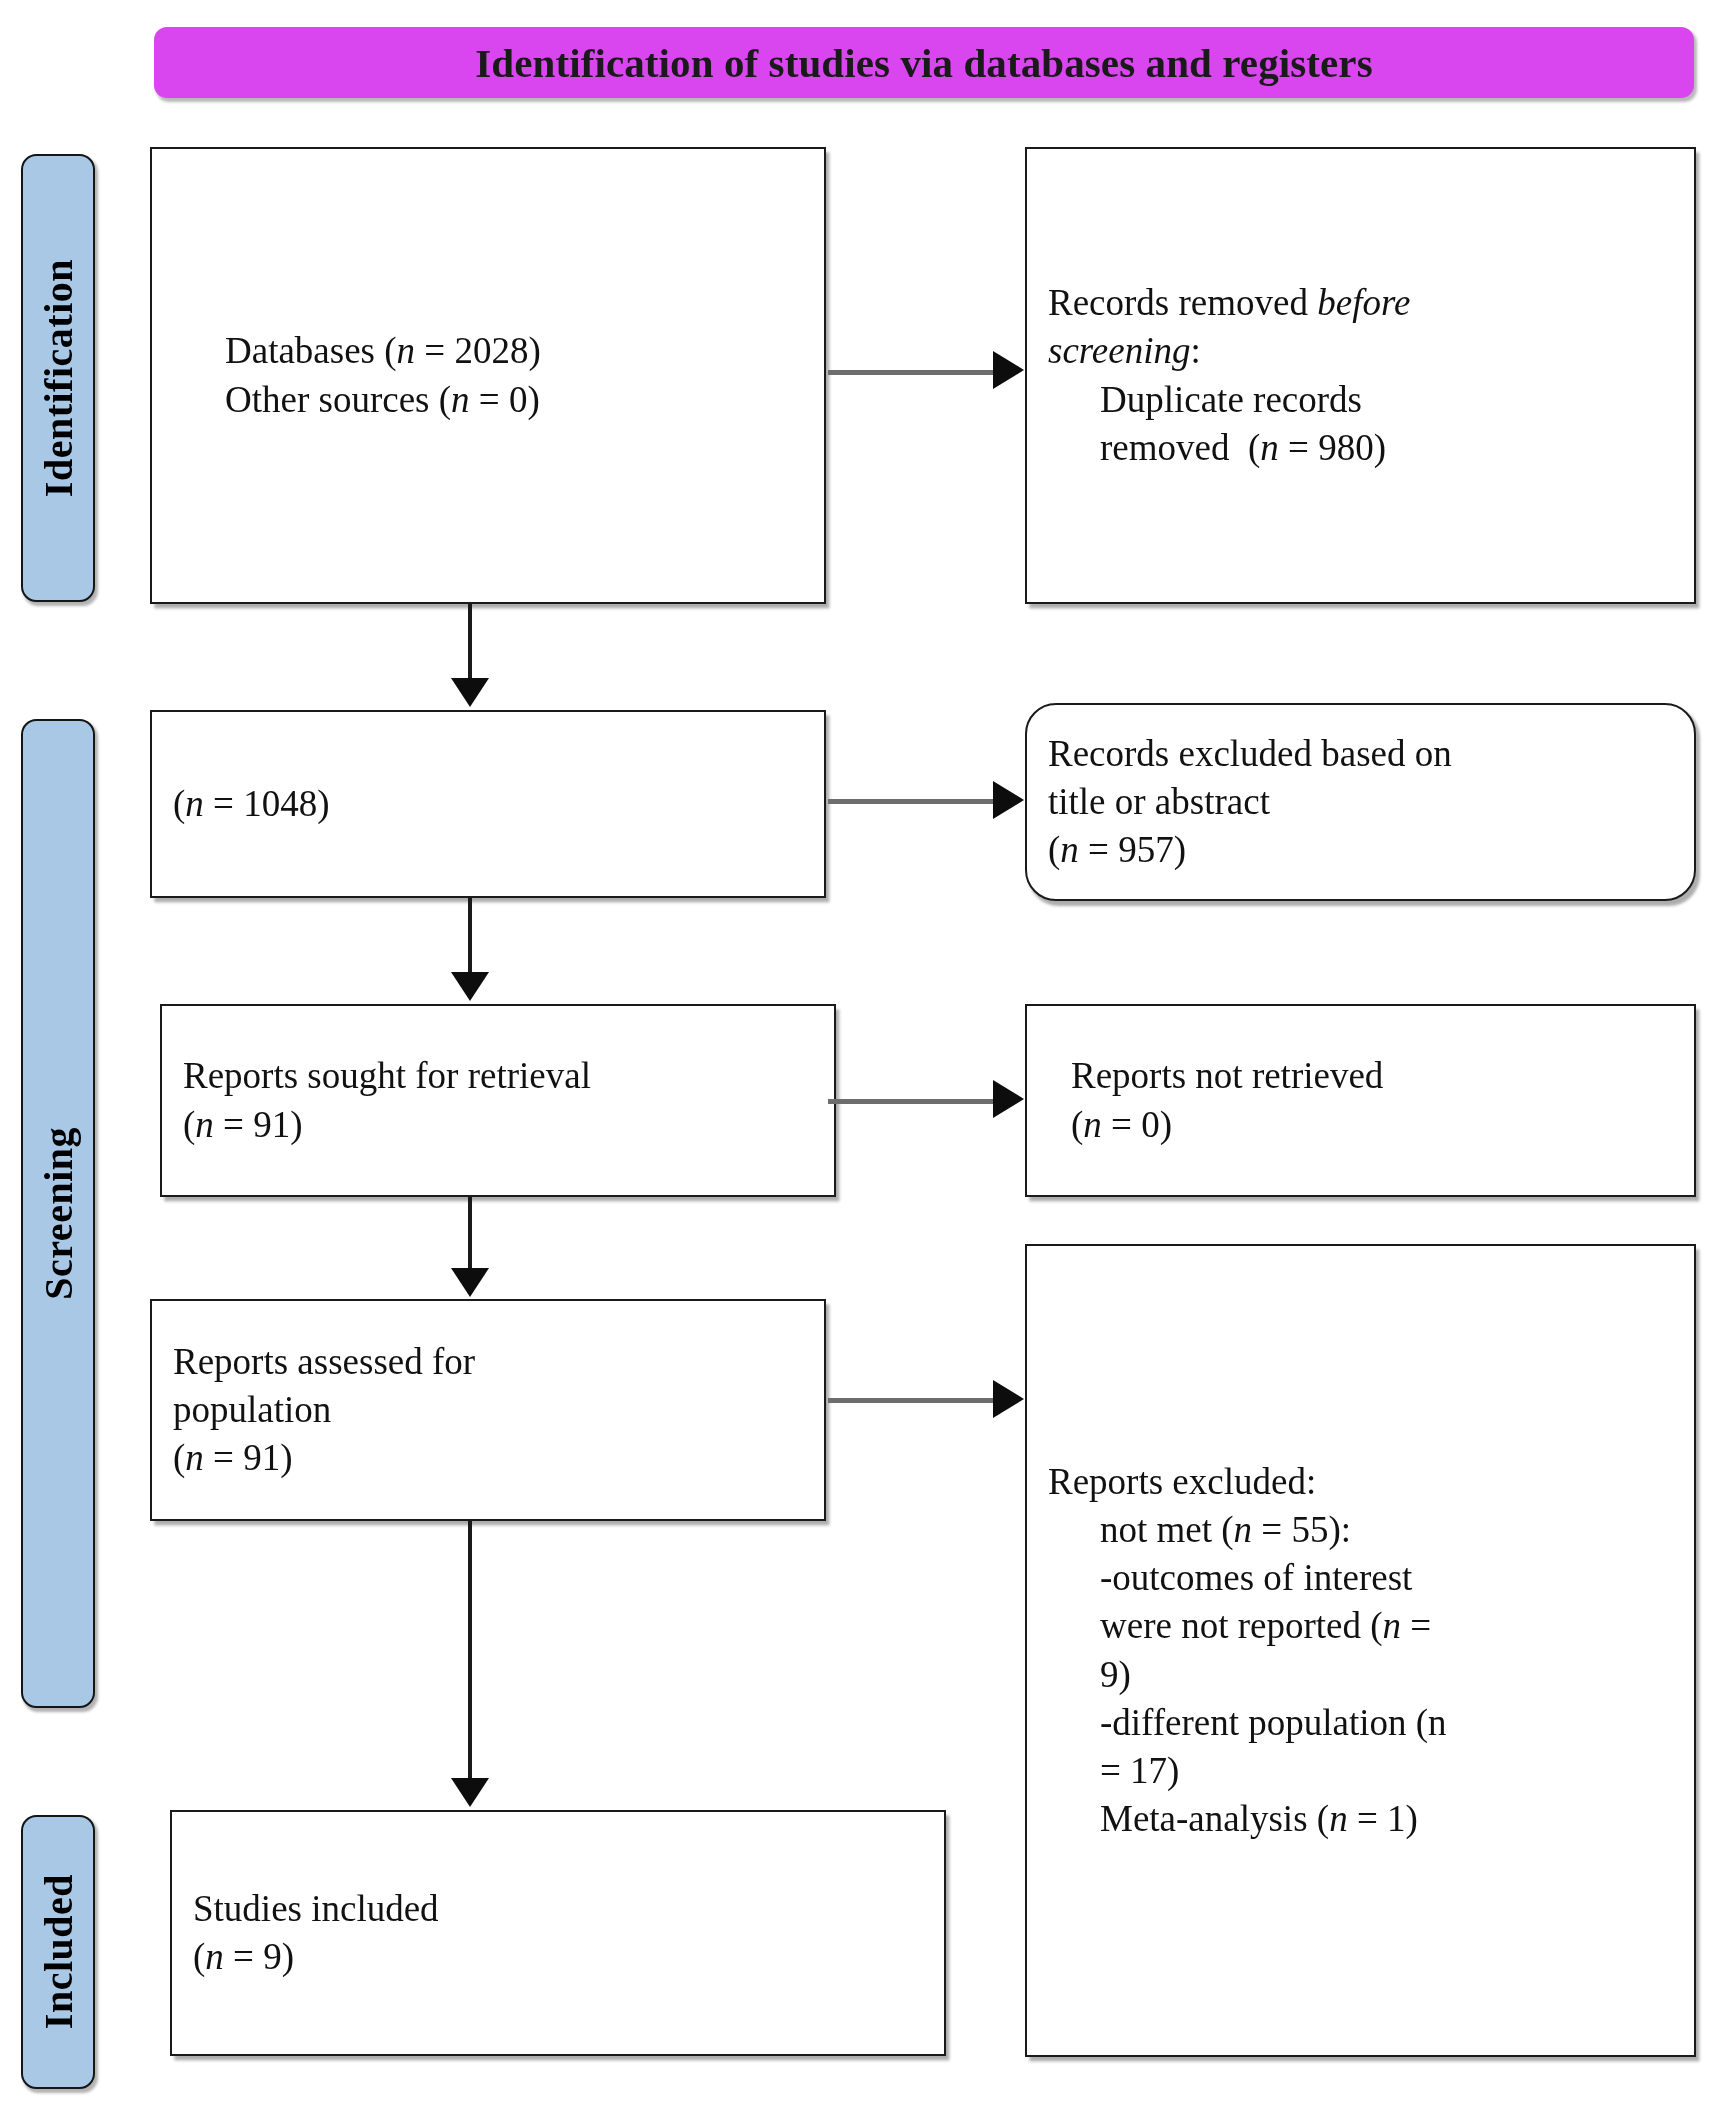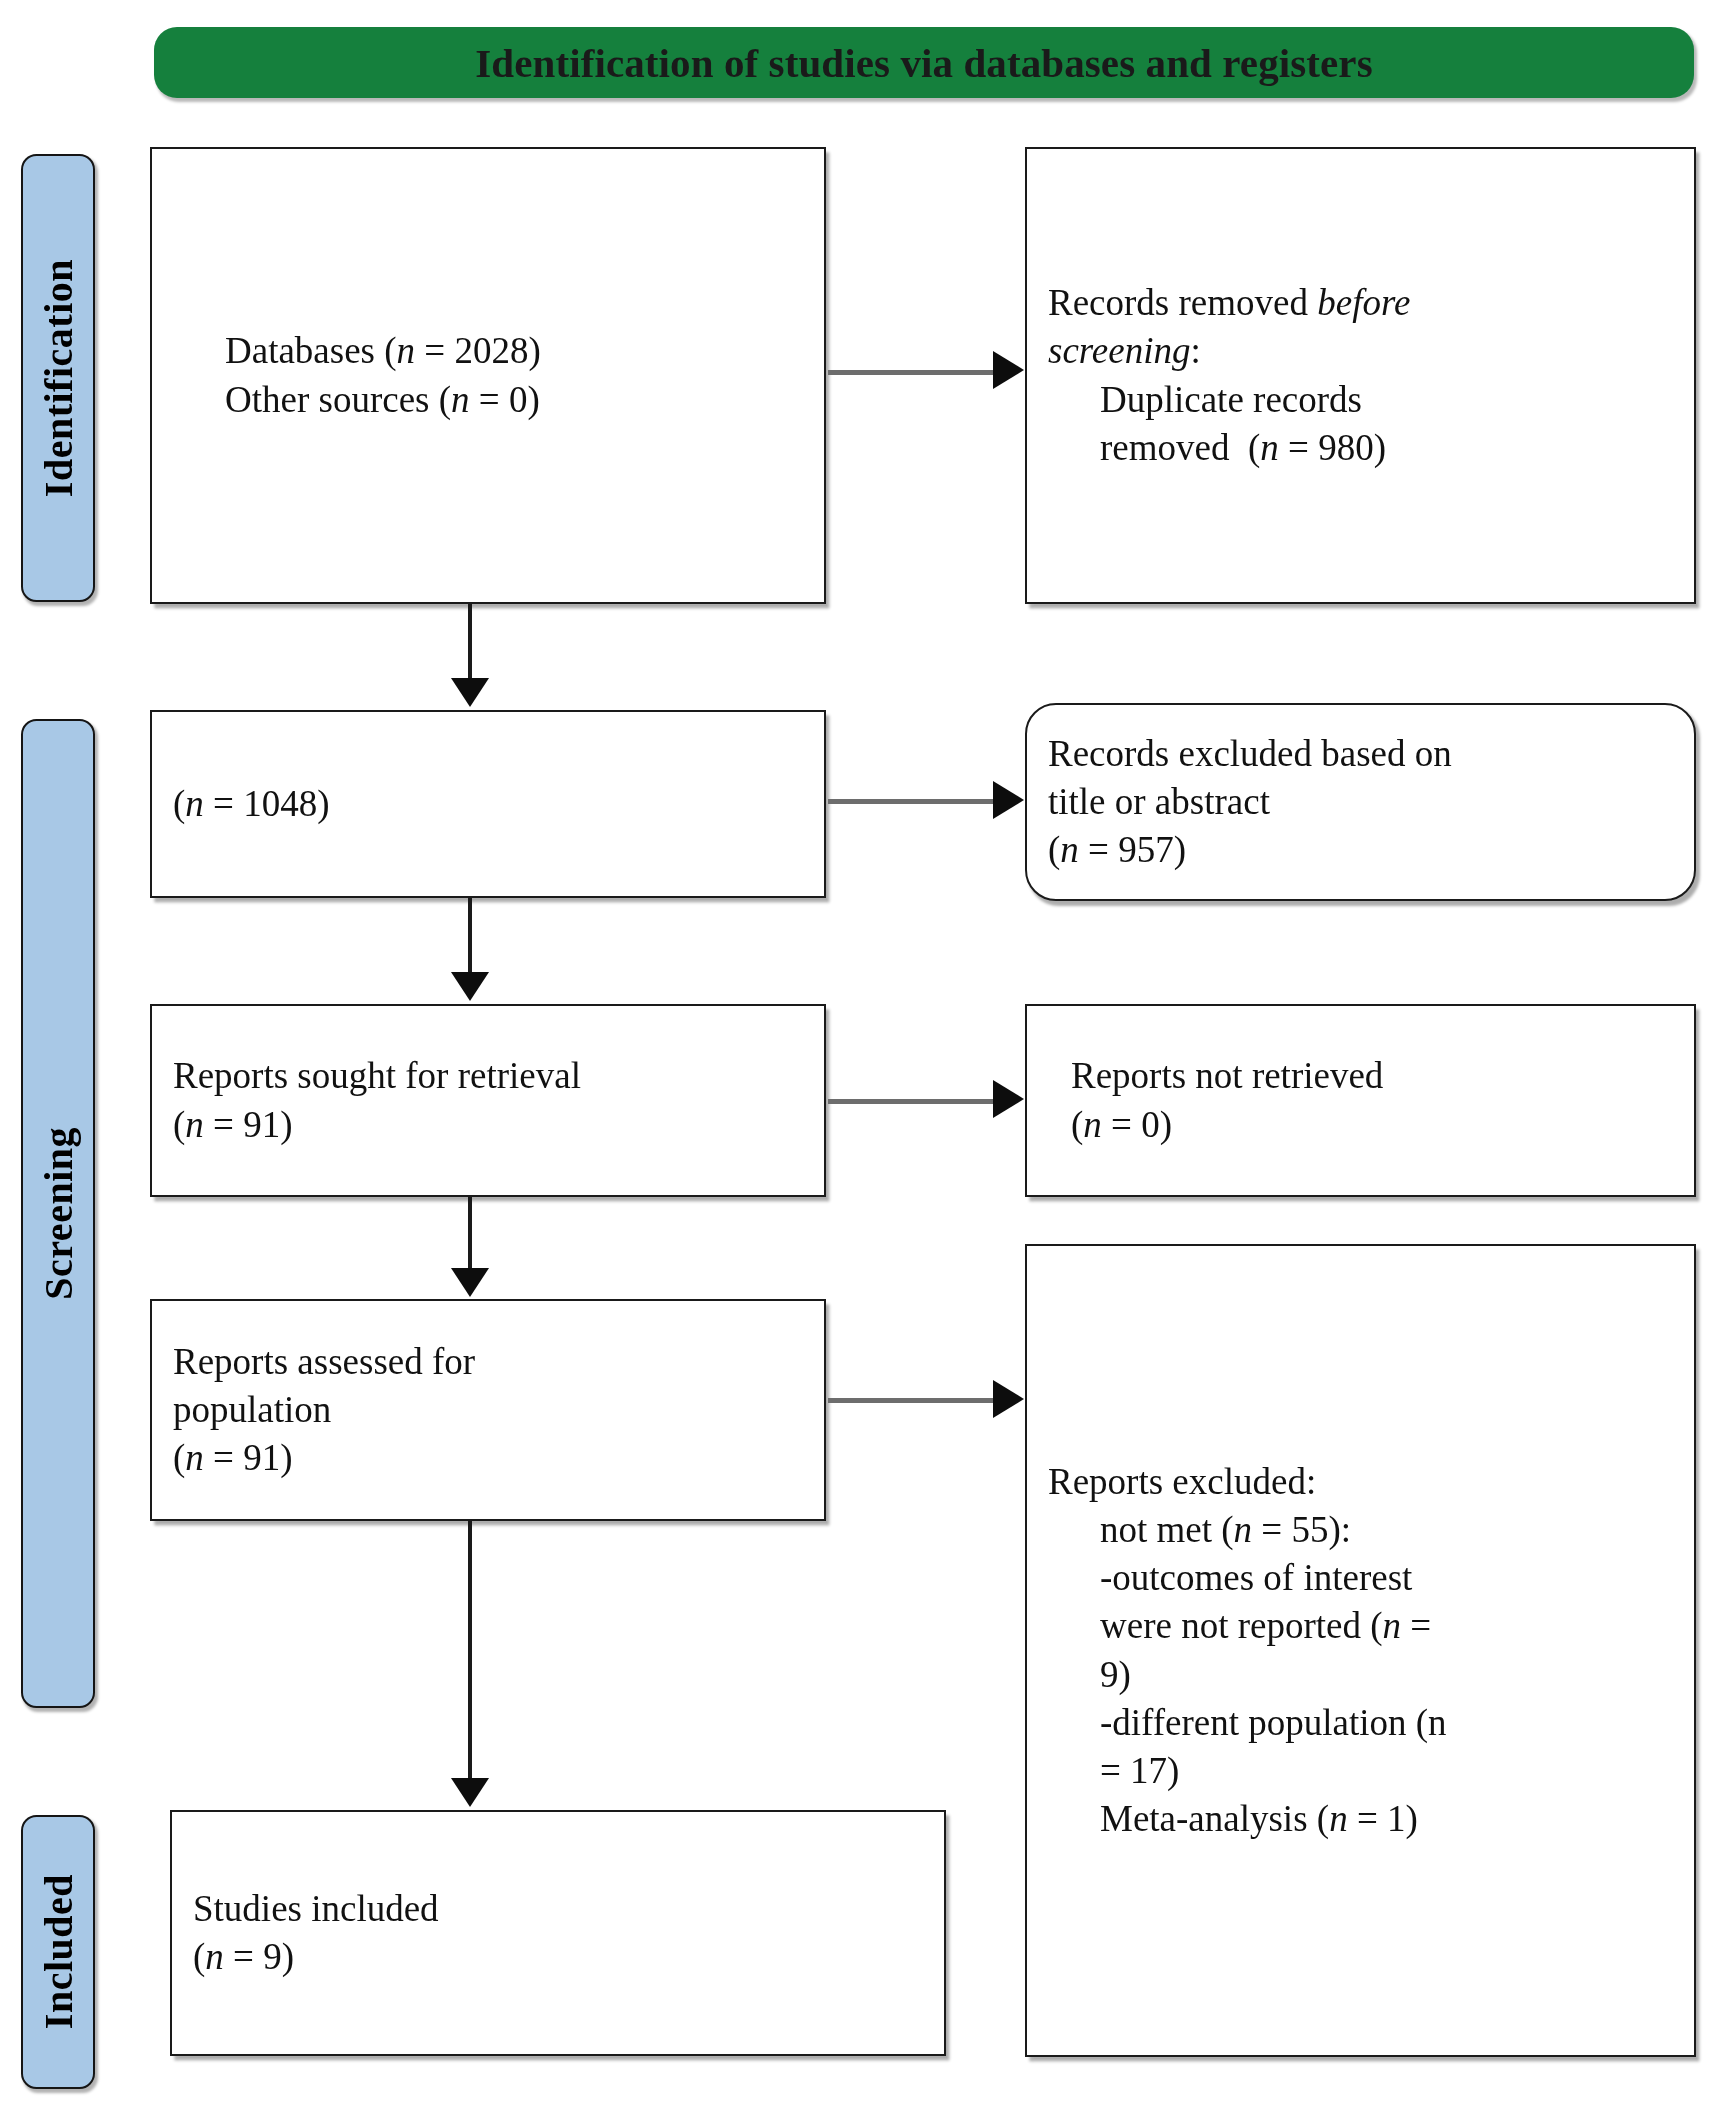--- a/index.html
+++ b/index.html
@@ -18,22 +18,22 @@
     overflow: hidden;
   }
 
   
   .banner {
     position: absolute;
     left: 154px;
     top: 27px;
     width: 1540px;
     height: 71px;
-    background: #15803d;
-    border-radius: 23px;
+    background: #d946ef;
+    border-radius: 13px;
     box-shadow: 2.9px 3.9px 2.9px rgba(0,0,0,0.28);
     display: flex;
     align-items: center;
     justify-content: center;
   }
   .banner-text {
     font-weight: bold;
     font-size: 41px;
     color: #1a1a1a;
     letter-spacing: 0.1px;
@@ -81,21 +81,21 @@
     font-size: 37px;
     line-height: 1.30;
     color: #111111;
     white-space: pre-wrap;
   }
   .indent-1 { padding-left: 52px; }
 
   
   #box-identified  { left: 150px; top: 147px;  width: 676px; height: 457px; }
   #box-screened    { left: 150px; top: 710px;  width: 676px; height: 188px; }
-  #box-sought      { left: 150px; top: 1004px; width: 676px; height: 193px; }
+  #box-sought      { left: 160px; top: 1004px; width: 676px; height: 193px; }
   #box-eligibility { left: 150px; top: 1299px; width: 676px; height: 222px; }
   #box-included    { left: 150px; top: 1810px; width: 776px; height: 246px; margin-left: 20px; }
 
   
   #box-removed   { left: 1025px; top: 147px;  width: 671px; height: 457px; }
   #box-excluded-ta { left: 1025px; top: 703px;  width: 671px; height: 198px; border-radius: 31px; }
   #box-notretrieved { left: 1025px; top: 1004px; width: 671px; height: 193px; padding-left: 44px; }
   #box-reports-excluded { left: 1025px; top: 1244px; width: 671px; height: 813px; }
 
   

